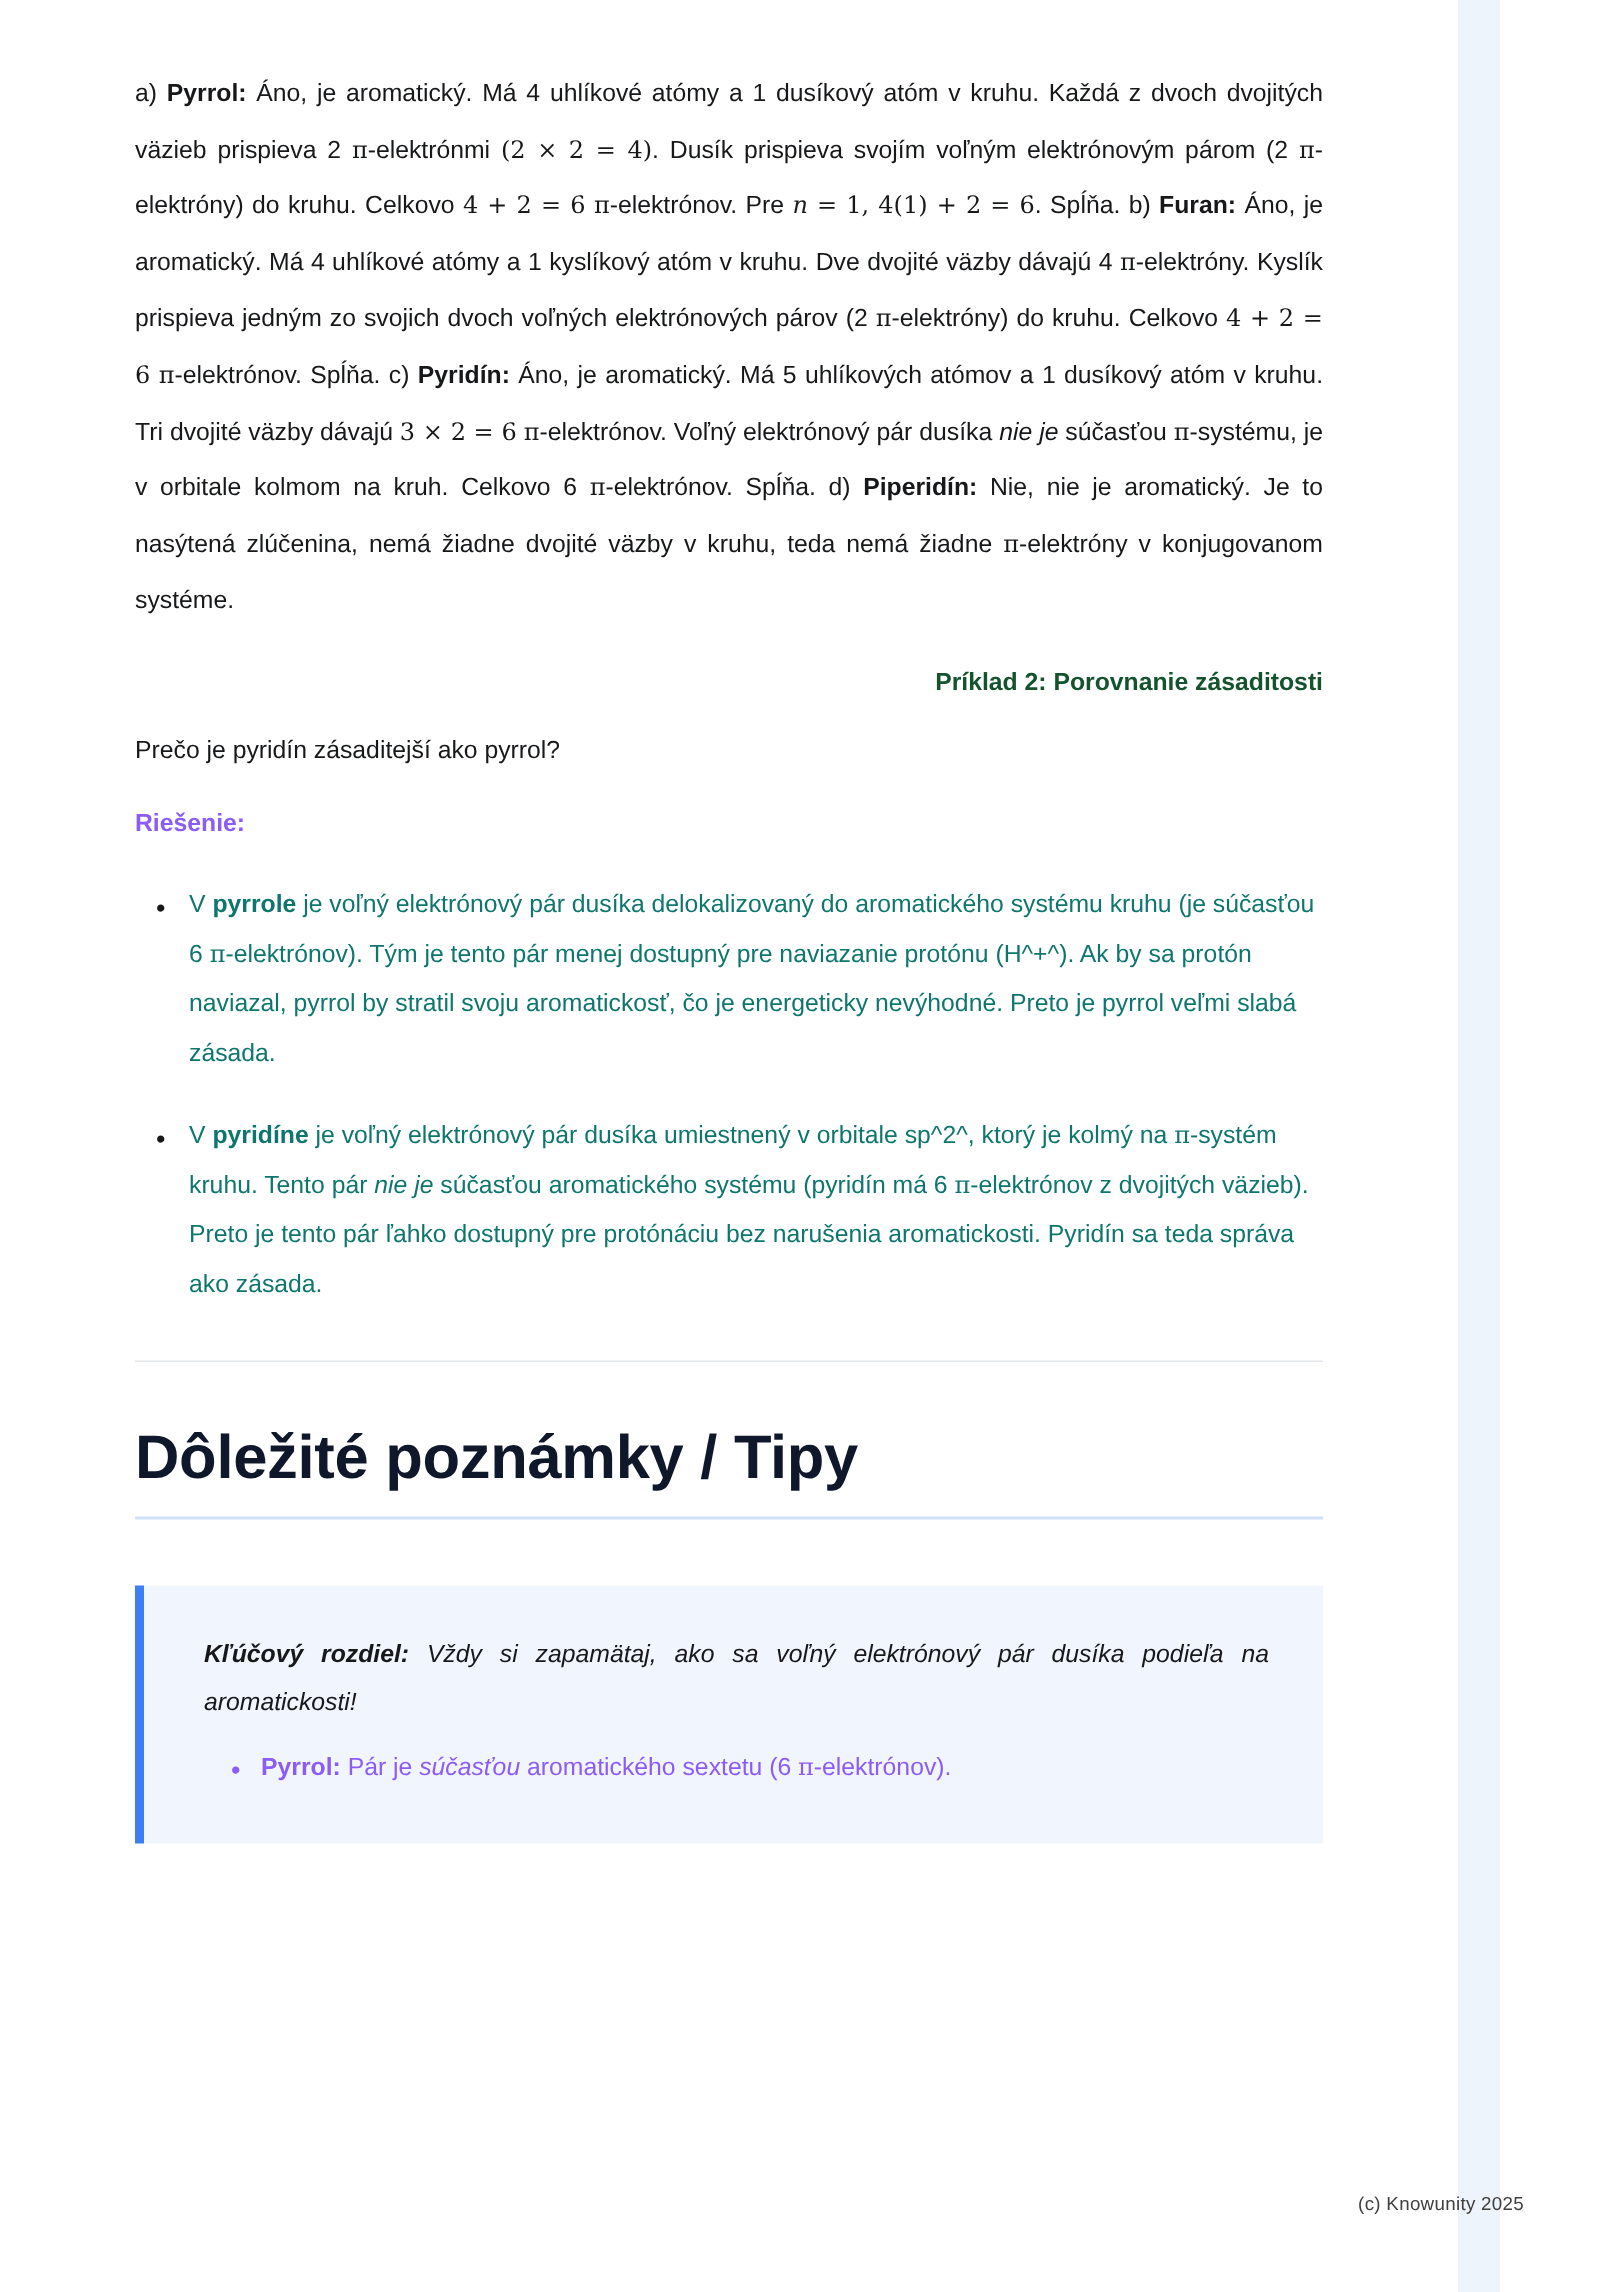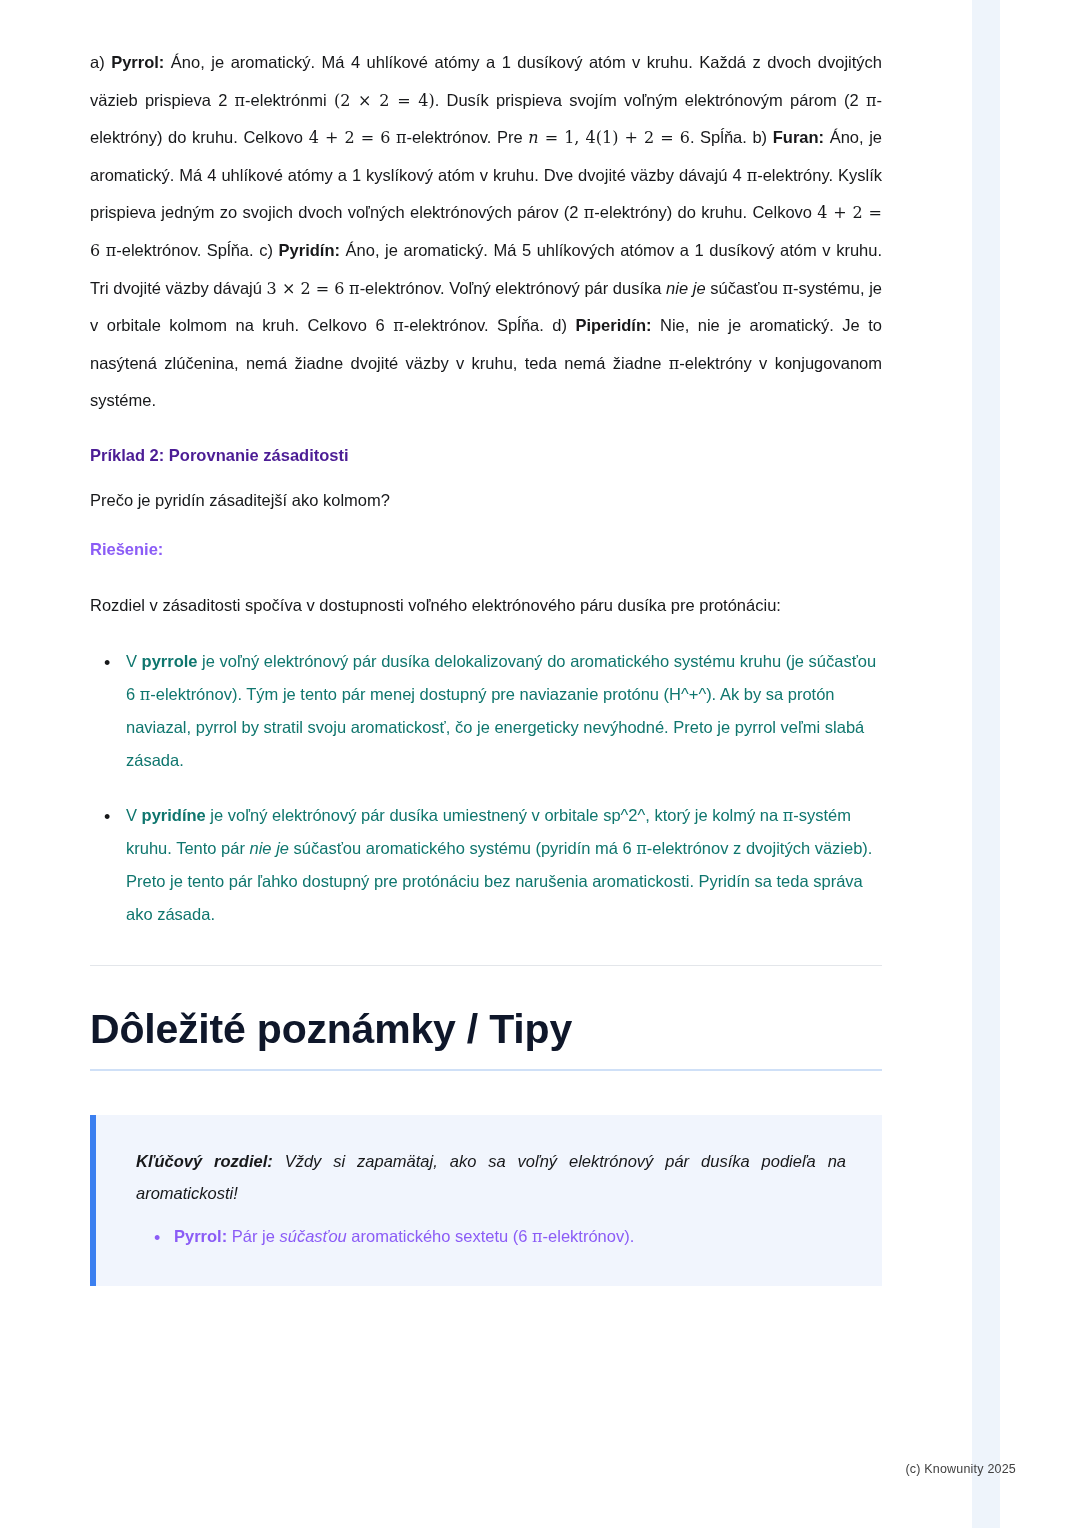--- a/index.html
+++ b/index.html
@@ -64,21 +64,22 @@
     font-style: italic;
     font-size: 16px;
   }
   b, strong { font-weight: 700; }
   i, em { }
 
   h3.sub {
     margin: 26px 0 26px 0;
     font-size: 16.5px;
     font-weight: 700;
-    color: #4c1d95;
+    color: #14532d;
+    text-align: right;
   }
 
   p.q {
     margin: 0 0 30px 0;
     font-size: 16.5px;
     color: #17181a;
   }
 
   h4.ries {
     margin: 0 0 28px 0;
@@ -176,25 +177,24 @@
 <div class="right-rail">
   <div class="right-rail-inner"></div>
 </div>
 
 <div class="page">
 
   <p class="body"><span>a) </span><b>Pyrrol:</b><span> Áno, je aromatický. Má 4 uhlíkové atómy a 1 dusíkový atóm v kruhu. Každá z dvoch dvojitých väzieb prispieva 2 </span><span class="m">π</span><span>-elektrónmi </span><span class="m">(2 × 2 = 4)</span><span>. Dusík prispieva svojím voľným elektrónovým párom (2 </span><span class="m">π</span><span>-elektróny) do kruhu. Celkovo </span><span class="m">4 + 2 = 6</span><span> </span><span class="m">π</span><span>-elektrónov. Pre </span><span class="mi">n</span><span class="m"> = 1, 4(1) + 2 = 6</span><span>. Spĺňa. b) </span><b>Furan:</b><span> Áno, je aromatický. Má 4 uhlíkové atómy a 1 kyslíkový atóm v kruhu. Dve dvojité väzby dávajú 4 </span><span class="m">π</span><span>-elektróny. Kyslík prispieva jedným zo svojich dvoch voľných elektrónových párov (2 </span><span class="m">π</span><span>-elektróny) do kruhu. Celkovo </span><span class="m">4 + 2 = 6</span><span> </span><span class="m">π</span><span>-elektrónov. Spĺňa. c) </span><b>Pyridín:</b><span> Áno, je aromatický. Má 5 uhlíkových atómov a 1 dusíkový atóm v kruhu. Tri dvojité väzby dávajú </span><span class="m">3 × 2 = 6</span><span> </span><span class="m">π</span><span>-elektrónov. Voľný elektrónový pár dusíka </span><i>nie je</i><span> súčasťou </span><span class="m">π</span><span>-systému, je v orbitale kolmom na kruh. Celkovo 6 </span><span class="m">π</span><span>-elektrónov. Spĺňa. d) </span><b>Piperidín:</b><span> Nie, nie je aromatický. Je to nasýtená zlúčenina, nemá žiadne dvojité väzby v kruhu, teda nemá žiadne </span><span class="m">π</span><span>-elektróny v konjugovanom systéme.</span></p>
 
   <h3 class="sub">Príklad 2: Porovnanie zásaditosti</h3>
 
-  <p class="q">Prečo je pyridín zásaditejší ako kolmom?</p>
+  <p class="q">Prečo je pyridín zásaditejší ako pyrrol?</p>
 
   <h4 class="ries">Riešenie:</h4>
 
-  <p class="body loose">Rozdiel v zásaditosti spočíva v dostupnosti voľného elektrónového páru dusíka pre protónáciu:</p>
 
   <ul class="bullets">
     <li><span>V </span><b>pyrrole</b><span> je voľný elektrónový pár dusíka delokalizovaný do aromatického systému kruhu (je súčasťou 6 </span><span class="m">π</span><span>-elektrónov). Tým je tento pár menej dostupný pre naviazanie protónu (H^+^). Ak by sa protón naviazal, pyrrol by stratil svoju aromatickosť, čo je energeticky nevýhodné. Preto je pyrrol veľmi slabá zásada.</span></li>
     <li><span>V </span><b>pyridíne</b><span> je voľný elektrónový pár dusíka umiestnený v orbitale sp^2^, ktorý je kolmý na </span><span class="m">π</span><span>-systém kruhu. Tento pár </span><i>nie je</i><span> súčasťou aromatického systému (pyridín má 6 </span><span class="m">π</span><span>-elektrónov z dvojitých väzieb). Preto je tento pár ľahko dostupný pre protónáciu bez narušenia aromatickosti. Pyridín sa teda správa ako zásada.</span></li>
   </ul>
 
   <hr class="sep">
 
   <h2 class="section">Dôležité poznámky / Tipy</h2>
   <div class="section-rule"></div>

